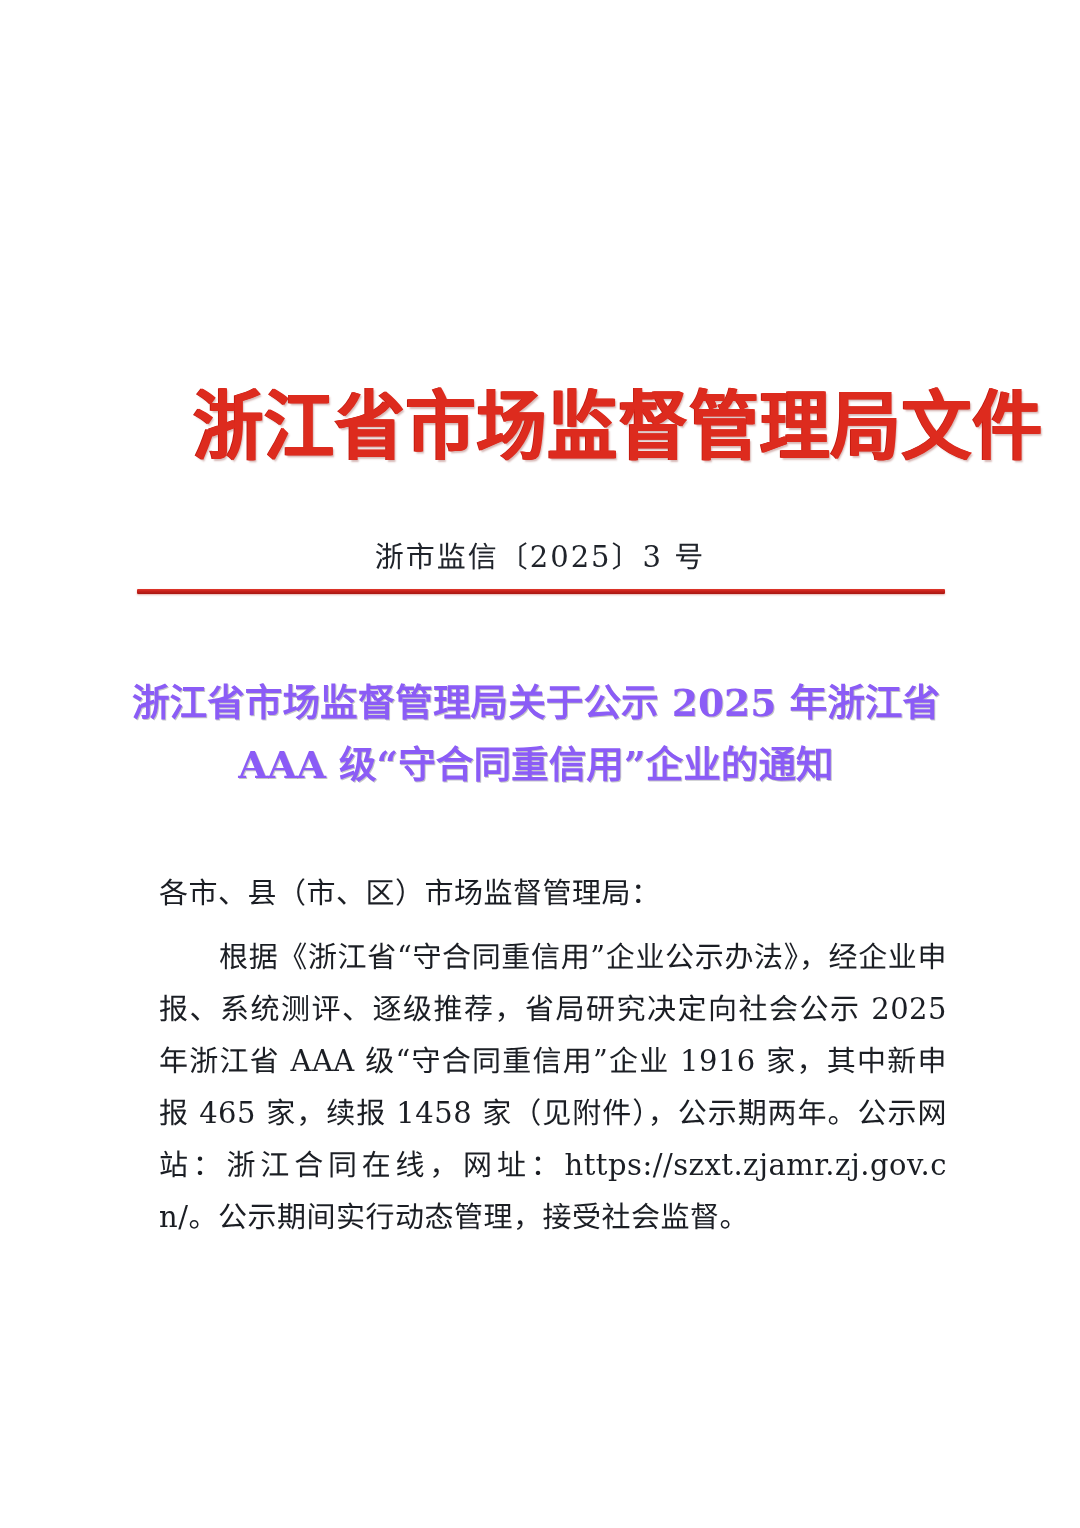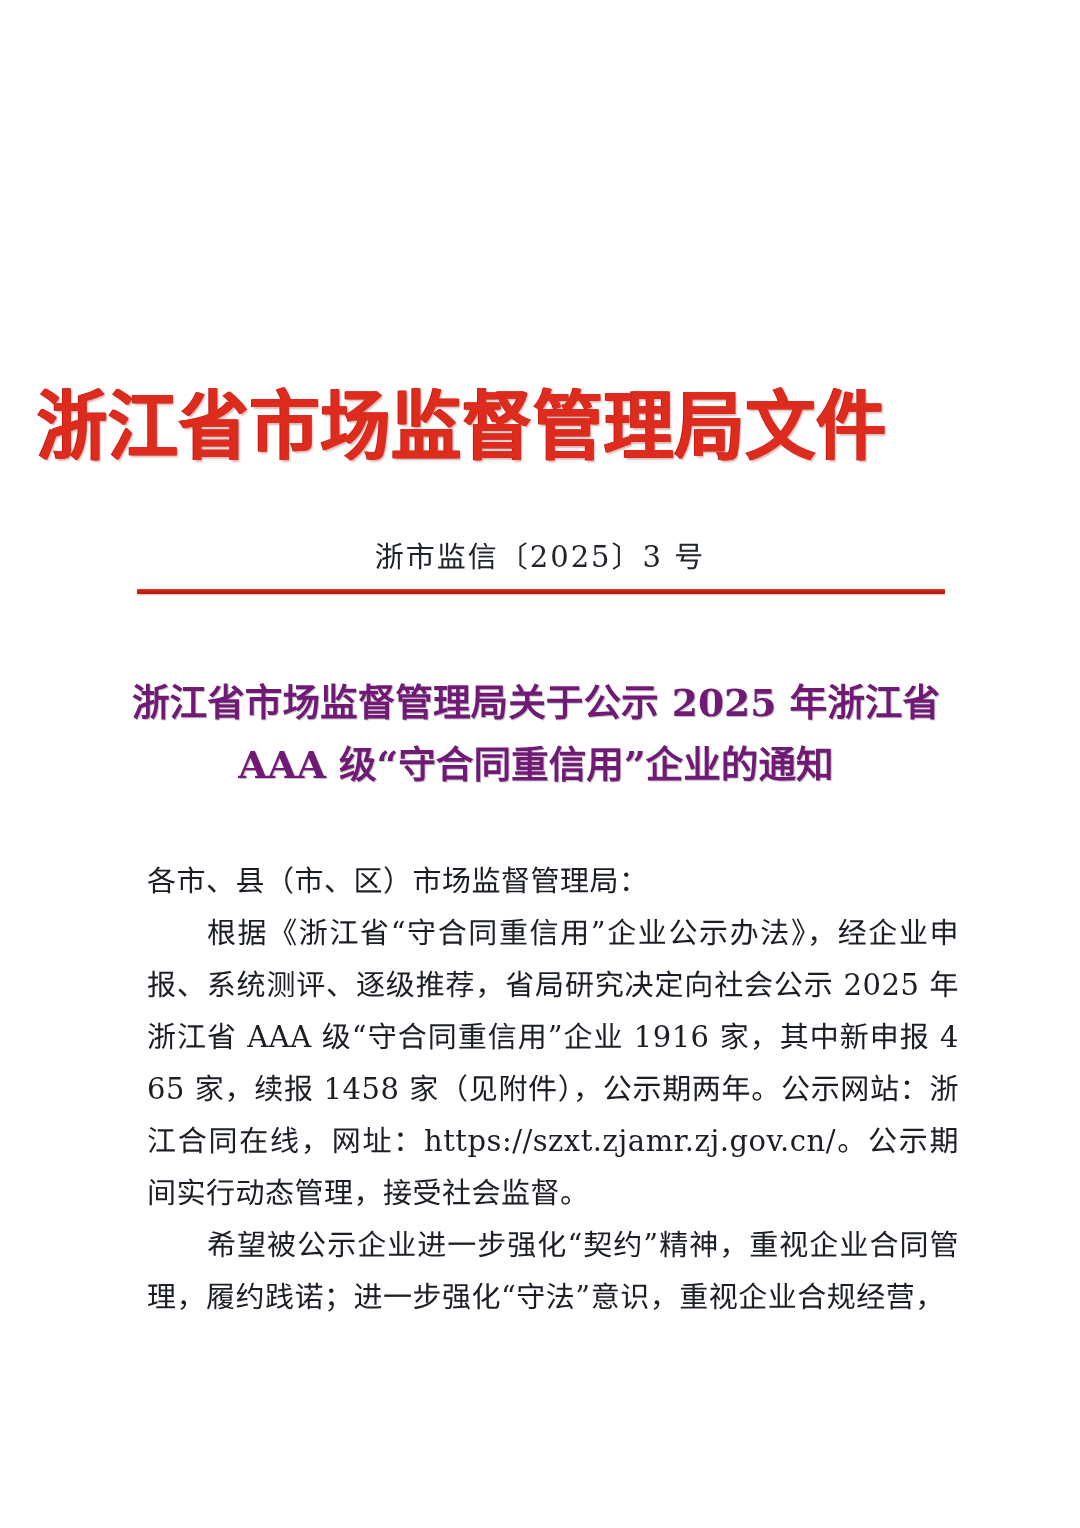--- a/index.html
+++ b/index.html
@@ -26,21 +26,21 @@
 
   
   .masthead {
     position: absolute;
     left: 0;
     right: 0;
     top: 372px;
     height: 110px;
     display: flex;
     align-items: center;
-    justify-content: flex-start;
+    justify-content: flex-end;
   }
   .masthead-text {
     font-family: "DejaVu Serif", "Liberation Serif", serif;
     font-weight: 700;
     font-size: 76px;
     line-height: 1;
     letter-spacing: 1px;
     color: #DD2B1E;
     white-space: nowrap;
     transform: scaleX(0.92);
@@ -80,21 +80,21 @@
 
   
   .doc-title {
     position: absolute;
     left: 112px;
     right: 120px;
     top: 672px;
     text-align: center;
     font-family: "DejaVu Serif", "Liberation Serif", serif;
     font-weight: 700;
-    color: #701a75;
+    color: #8b5cf6;
   }
   .doc-title .tline {
     display: block;
     font-size: 38px;
     line-height: 62px;
     letter-spacing: 0px;
     white-space: nowrap;
     text-shadow: 1px 1px 0 rgba(90, 90, 95, 0.35);
   }
   .doc-title .tline-1 { transform: scaleX(0.99); }
@@ -106,21 +106,21 @@
     left: 147px;
     top: 855px;
     width: 812px;
     font-family: "DejaVu Serif", "Liberation Serif", serif;
     font-size: 29px;
     line-height: 52px;
     color: #1b1e24;
     letter-spacing: 0.5px;
   }
   .body-block p {
-    margin: 0;
+    margin: 12px;
     text-align: justify;
     text-justify: inter-ideograph;
     word-break: break-all;
   }
   .body-block p.indent {
     text-indent: 60px;
   }
   .body-block p.salutation {
     text-indent: 0;
   }
@@ -139,16 +139,15 @@
   <div class="red-rule"></div>
 
   <div class="doc-title">
     <span class="tline tline-1">浙江省市场监督管理局关于公示 2025 年浙江省</span>
     <span class="tline tline-2">AAA 级“守合同重信用”企业的通知</span>
   </div>
 
   <div class="body-block">
     <p class="salutation">各市、县（市、区）市场监督管理局：</p>
     <p class="indent">根据《浙江省“守合同重信用”企业公示办法》，经企业申报、系统测评、逐级推荐，省局研究决定向社会公示 2025 年浙江省 AAA 级“守合同重信用”企业 1916 家，其中新申报 465 家，续报 1458 家（见附件），公示期两年。公示网站：浙江合同在线，网址：https://szxt.zjamr.zj.gov.cn/。公示期间实行动态管理，接受社会监督。</p>
-    <p class="indent">希望被公示企业进一步强化“契约”精神，重视企业合同管理，履约践诺；进一步强化“守法”意识，重视企业合规经营，</p>
   </div>
 
 </div>
 
 </body></html>

